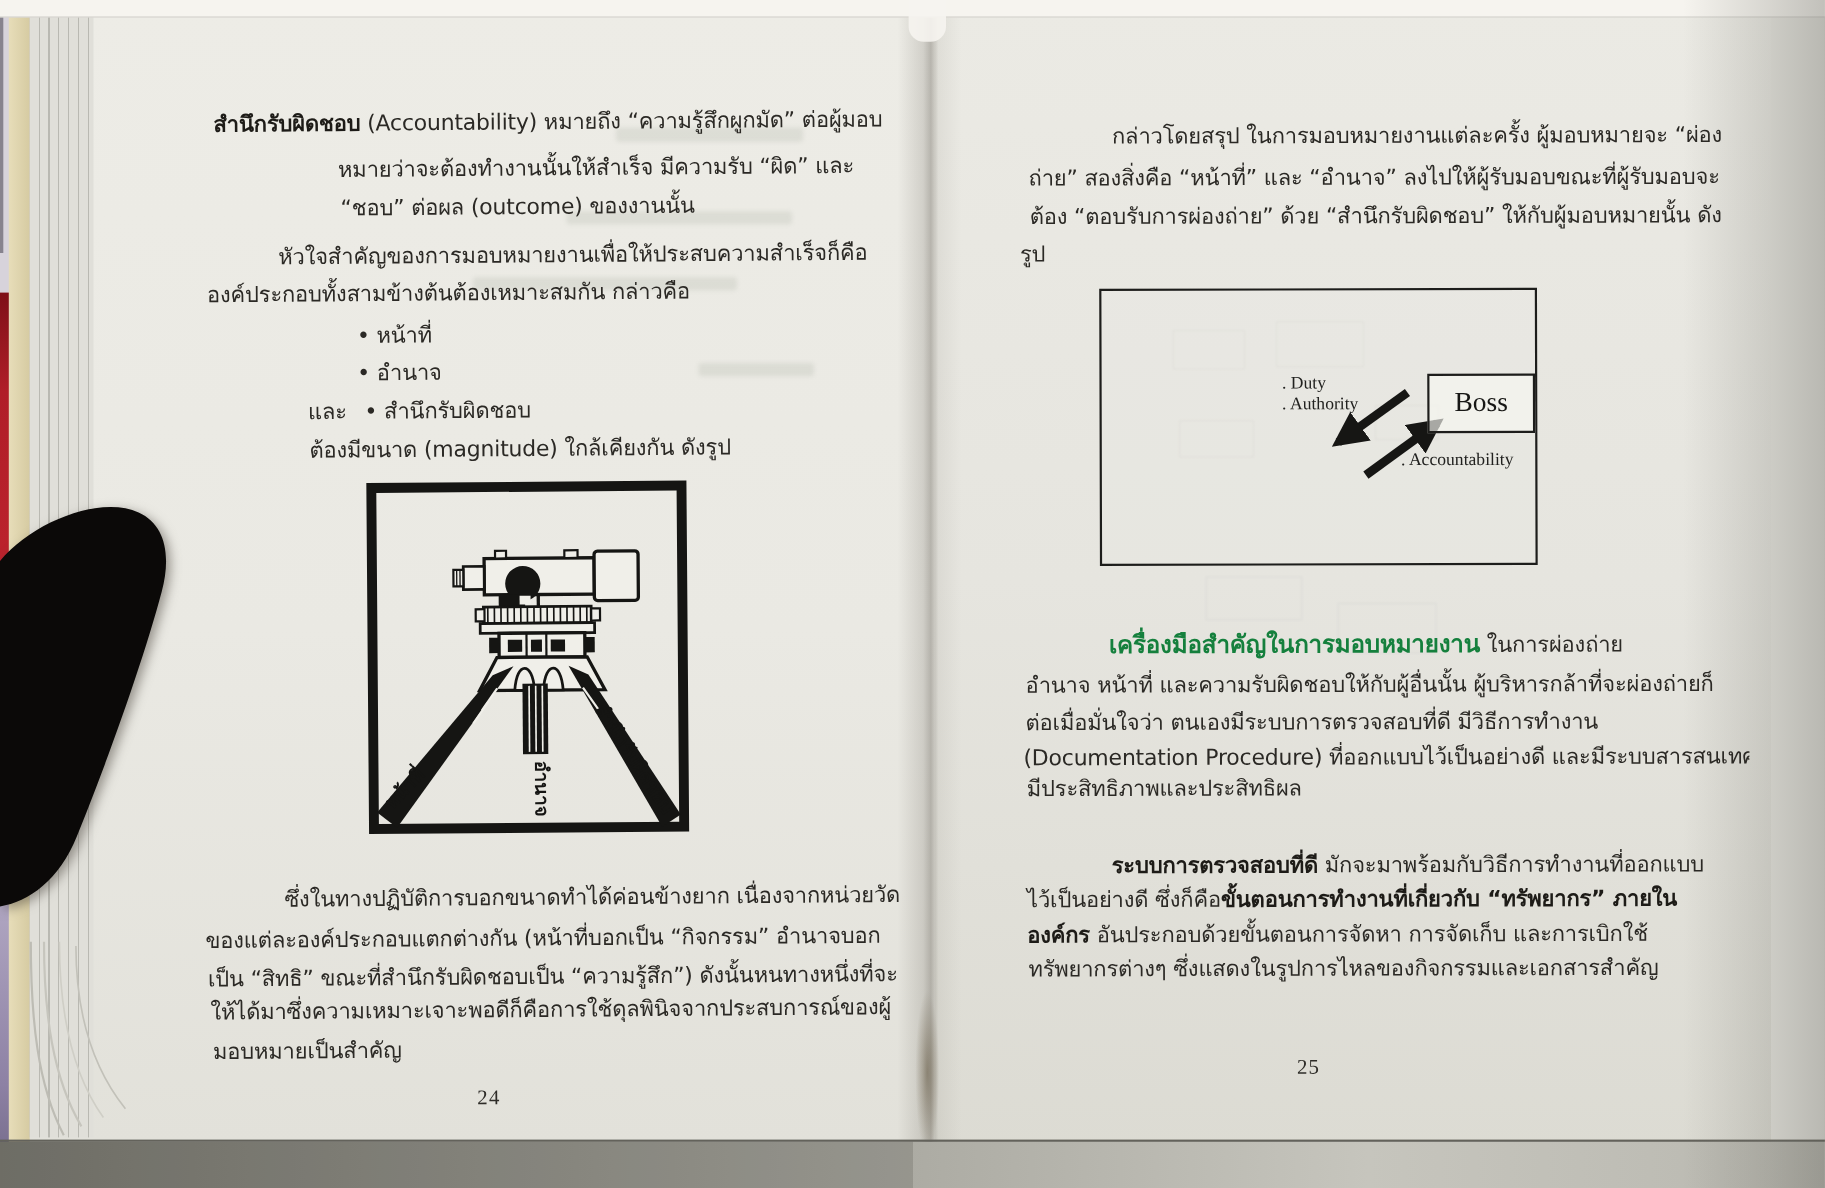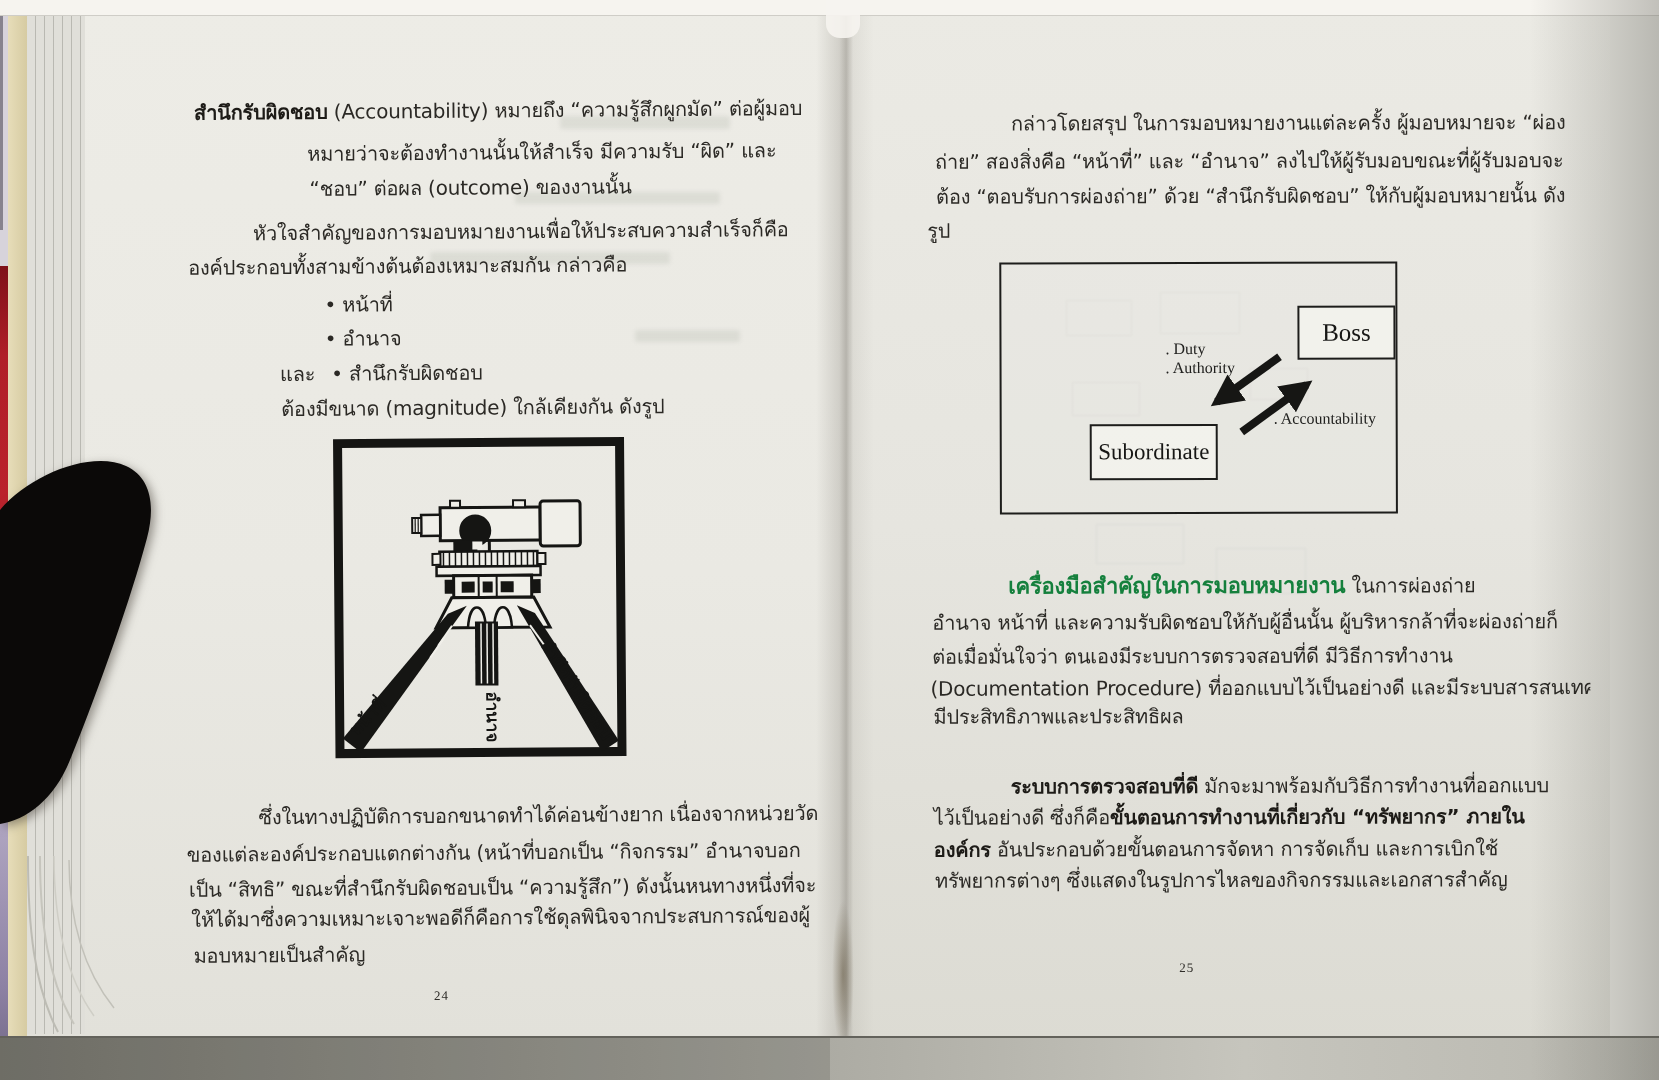--- a/index.html
+++ b/index.html
@@ -37,33 +37,33 @@
   .edge-pages{position:absolute;left:27px;top:6px;width:58px;height:1028px;
     background-color:#e0dfd9;
     background-image:repeating-linear-gradient(to right,rgba(0,0,0,0) 0 8px,rgba(138,138,130,.45) 8px 9px);}
 
   
   .ltext{position:absolute;left:0;top:0;width:848px;height:1080px;transform:rotate(-0.45deg);transform-origin:420px 500px;overflow:hidden;}
   .rtext{position:absolute;left:850px;top:0;width:740px;height:1080px;transform:rotate(-0.15deg);overflow:hidden;}
   .tl{position:absolute;white-space:nowrap;font-size:20px;color:#2b2925;letter-spacing:-.2px;}
   .tl .b,.tl.b{font-weight:700;color:#1d1b17;}
   .h2b{font-size:22px;font-weight:700;color:#15803d;}
-  .pnum{position:absolute;font-family:"Liberation Serif",serif;font-size:13px;color:#2e2c28;letter-spacing:1px;}
+  .pnum{position:absolute;font-family:"Liberation Serif",serif;font-size:19px;color:#2e2c28;letter-spacing:1px;}
 
   
   .fig{position:absolute;left:333px;top:438px;width:292px;height:322px;}
   .fig svg{overflow:visible;}
   .figlab{font:600 17px "DejaVu Sans",sans-serif;fill:#151513;}
 
   
   .diagram{position:absolute;left:150px;top:262px;width:394px;height:248px;
     border:2px solid #1d1d1b;background:rgba(255,255,255,.04);}
   .dbox{position:absolute;border:2px solid #1d1d1b;background:rgba(248,247,241,.65);
     display:flex;align-items:center;justify-content:center;
-    font-family:"Liberation Serif",serif;color:#17171:5;color:#171715;}
+    font-family:"Liberation Serif",serif;color:#17171:5;color:#171715;margin-top:34px;}
   .dlab{position:absolute;font-family:"Liberation Serif",serif;font-size:16px;color:#21211f;white-space:nowrap;}
   .arrows{position:absolute;left:0;top:0;}
 
   
   .ghostbox{position:absolute;border:1px solid rgba(108,118,134,.5);opacity:.16;filter:blur(1px);}
   .ghostline{position:absolute;background:rgba(128,140,124,.3);opacity:.5;filter:blur(2px);border-radius:3px;}
 
   
   .thumb{position:absolute;left:0;top:430px;filter:drop-shadow(4px 3px 5px rgba(70,64,56,.5));}
 
@@ -199,21 +199,20 @@
       <svg class="arrows" width="394" height="248">
         <defs>
           <marker id="ah" markerWidth="5" markerHeight="5" refX="3.1" refY="2" orient="auto">
             <path d="M0,0 L4,2 L0,4 Z" fill="#161614"></path>
           </marker>
         </defs>
         <line x1="278" y1="93" x2="215" y2="138" stroke="#161614" stroke-width="8" marker-end="url(#ah)"></line>
         <line x1="240" y1="168" x2="305" y2="121" stroke="#161614" stroke-width="8" marker-end="url(#ah)"></line>
       </svg>
       <div class="dbox" style="left:296px;top:42px;width:94px;height:50px;font-size:25px">Boss</div>
-      <div class="dbox" style="left:88px;top:160px;width:124px;height:52px;font-size:23px">Subordinate</div>
       <div class="dlab" style="left:164px;top:76px">. Duty</div>
       <div class="dlab" style="left:164px;top:95px">. Authority</div>
       <div class="dlab" style="left:272px;top:146px">. Accountability</div>
     </div>
 
     <div class="tl" style="left:158px;top:568px"><span class="h2b">เครื่องมือสำคัญในการมอบหมายงาน</span><span> ในการผ่องถ่าย</span></div>
     <div class="tl" style="left:82px;top:606px">อำนาจ หน้าที่ และความรับผิดชอบให้กับผู้อื่นนั้น  ผู้บริหารกล้าที่จะผ่องถ่ายก็</div>
     <div class="tl" style="left:82px;top:640px">ต่อเมื่อมั่นใจว่า  ตนเองมีระบบการตรวจสอบที่ดี  มีวิธีการทำงาน</div>
     <div class="tl" style="left:80px;top:672px">(Documentation Procedure) ที่ออกแบบไว้เป็นอย่างดี และมีระบบสารสนเทศที่</div>
     <div class="tl" style="left:83px;top:700px">มีประสิทธิภาพและประสิทธิผล</div>

